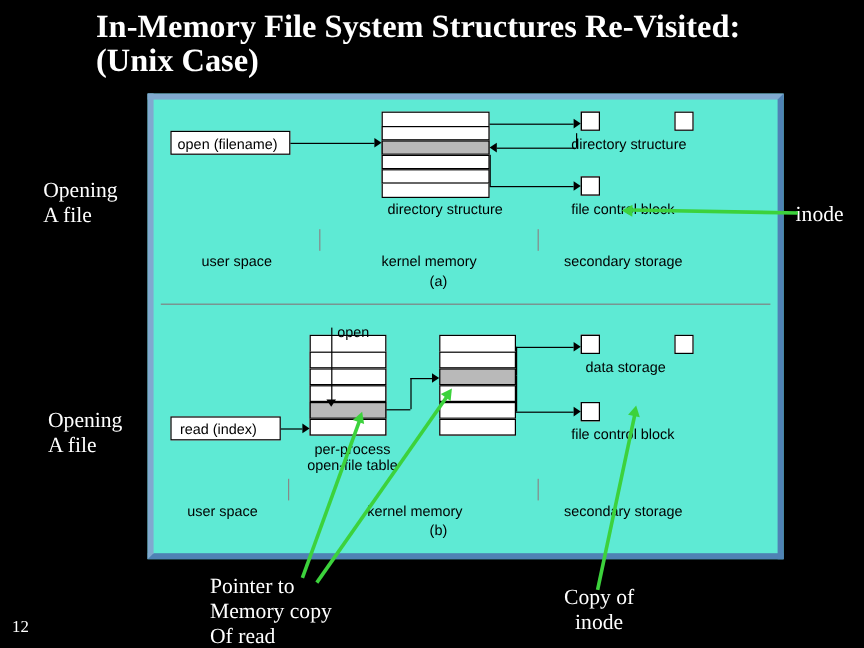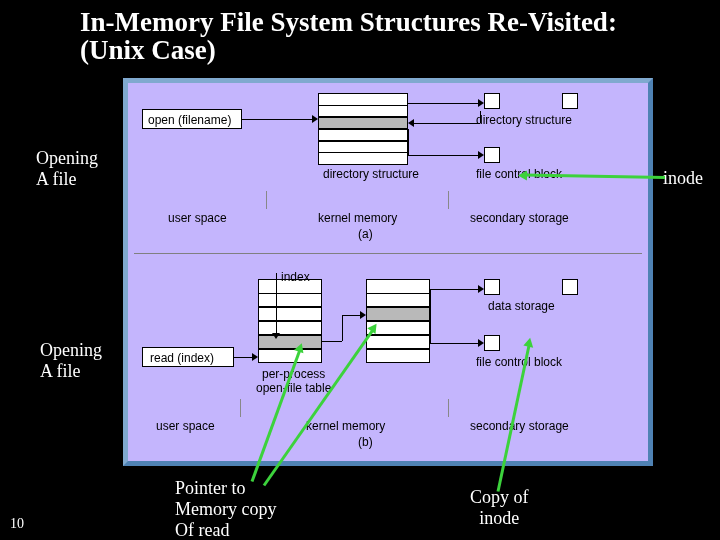--- a/index.html
+++ b/index.html
@@ -32,21 +32,21 @@
     font-size: 18px;
     font-family: "Times New Roman", serif;
   }
   
   .panel {
     position: absolute;
     left: 123px;
     top: 78px;
     width: 530px;
     height: 388px;
-    background: #c4b5fd;
+    background: #5eead4;
     border-left: 5px solid #80a9cf;
     border-top: 5px solid #80a9cf;
     border-right: 5px solid #4f82b4;
     border-bottom: 5px solid #4f82b4;
   }
   .panel * { position: absolute; }
   .dlabel {
     font-family: Arial, sans-serif;
     font-size: 12px;
     color: #000;
@@ -102,21 +102,21 @@
 <div class="label" style="top:148px; left:36px; white-space:pre;">Opening
 A file</div>
 <div class="label" style="top:168px; left:663px;">inode</div>
 <div class="label" style="top:340px; left:40px; white-space:pre;">Opening
 A file</div>
 <div class="label" style="top:478px; left:175px; white-space:pre;">Pointer to
 Memory copy
 Of read</div>
 <div class="label" style="top:487px; left:470px; text-align:center; white-space:pre;">Copy of
 inode</div>
-<div class="page-num">10</div>
+<div class="page-num">12</div>
 
 <div class="panel">
 
   <div class="box" style="left:14px; top:26px; width:100px; height:20px;"></div>
   <div class="dlabel" style="left:20px; top:30px;">open (filename)</div>
 
   <div class="box" style="left:190px; top:10px; width:90px; height:72px;"></div>
   <div class="slot" style="left:190px; top:22px; width:90px; height:12px;"></div>
   <div class="slot fill" style="left:190px; top:34px; width:90px; height:12px;"></div>
   <div class="slot" style="left:190px; top:46px; width:90px; height:12px;"></div>
@@ -164,21 +164,21 @@
 
   <div class="box" style="left:14px; top:264px; width:92px; height:20px;"></div>
   <div class="dlabel" style="left:22px; top:268px;">read (index)</div>
 
   <div class="box" style="left:130px; top:196px; width:64px; height:84px;"></div>
   <div class="slot" style="left:130px; top:210px; width:64px; height:14px;"></div>
   <div class="slot" style="left:130px; top:224px; width:64px; height:14px;"></div>
   <div class="slot" style="left:130px; top:238px; width:64px; height:14px;"></div>
   <div class="slot fill" style="left:130px; top:252px; width:64px; height:14px;"></div>
   <div class="slot" style="left:130px; top:266px; width:64px; height:14px;"></div>
-  <div class="dlabel" style="left:153px; top:187px;">index</div>
+  <div class="dlabel" style="left:153px; top:187px;">open</div>
 
   <div class="arrow-line-v" style="left:148px; top:190px; height:62px;"></div>
   <div style="left:144px; top:250px; width:0;height:0;border-top:6px solid #000;border-left:4px solid transparent;border-right:4px solid transparent;"></div>
 
   <div class="box" style="left:238px; top:196px; width:64px; height:84px;"></div>
   <div class="slot" style="left:238px; top:210px; width:64px; height:14px;"></div>
   <div class="slot fill" style="left:238px; top:224px; width:64px; height:14px;"></div>
   <div class="slot" style="left:238px; top:238px; width:64px; height:14px;"></div>
   <div class="slot" style="left:238px; top:252px; width:64px; height:14px;"></div>
   <div class="slot" style="left:238px; top:266px; width:64px; height:14px;"></div>

